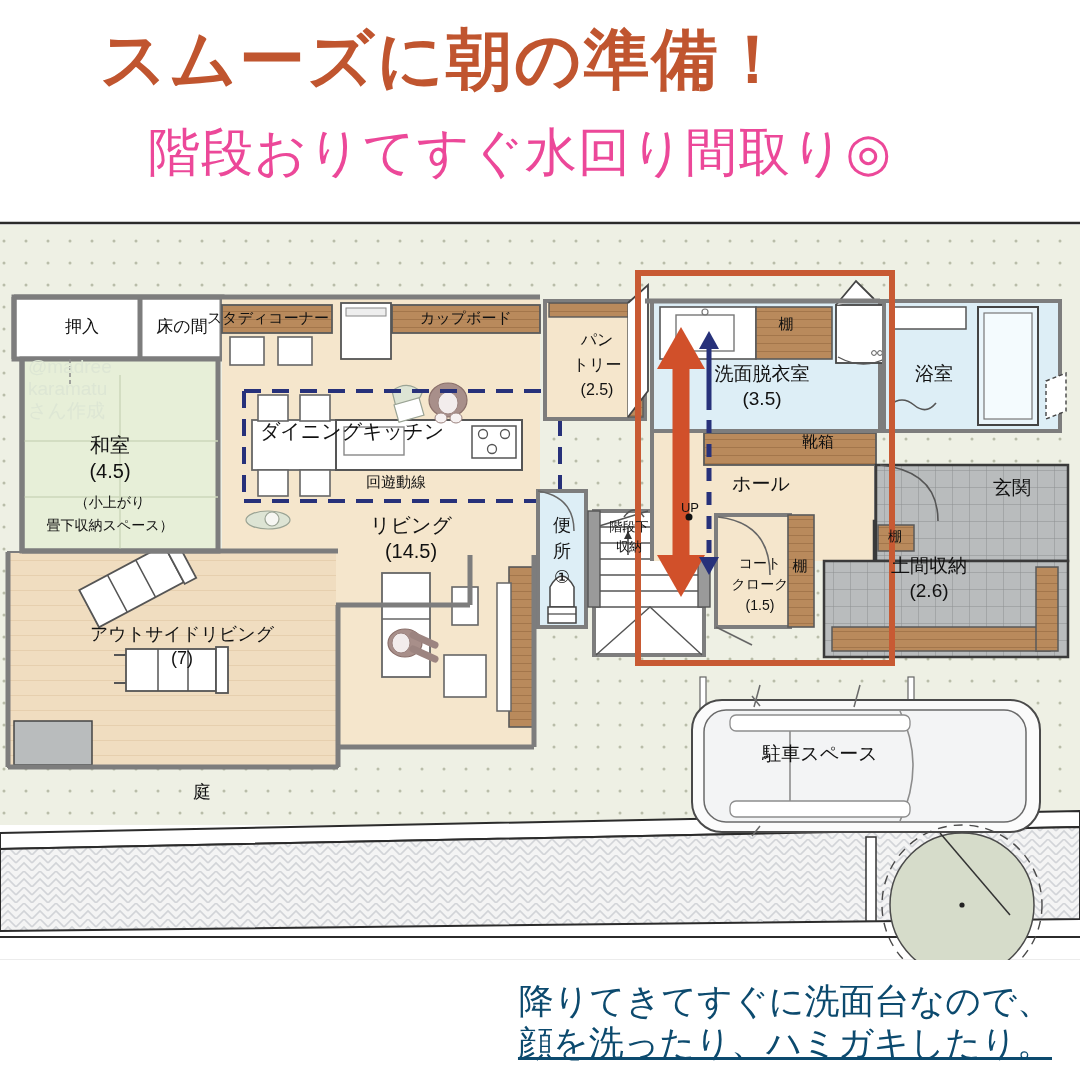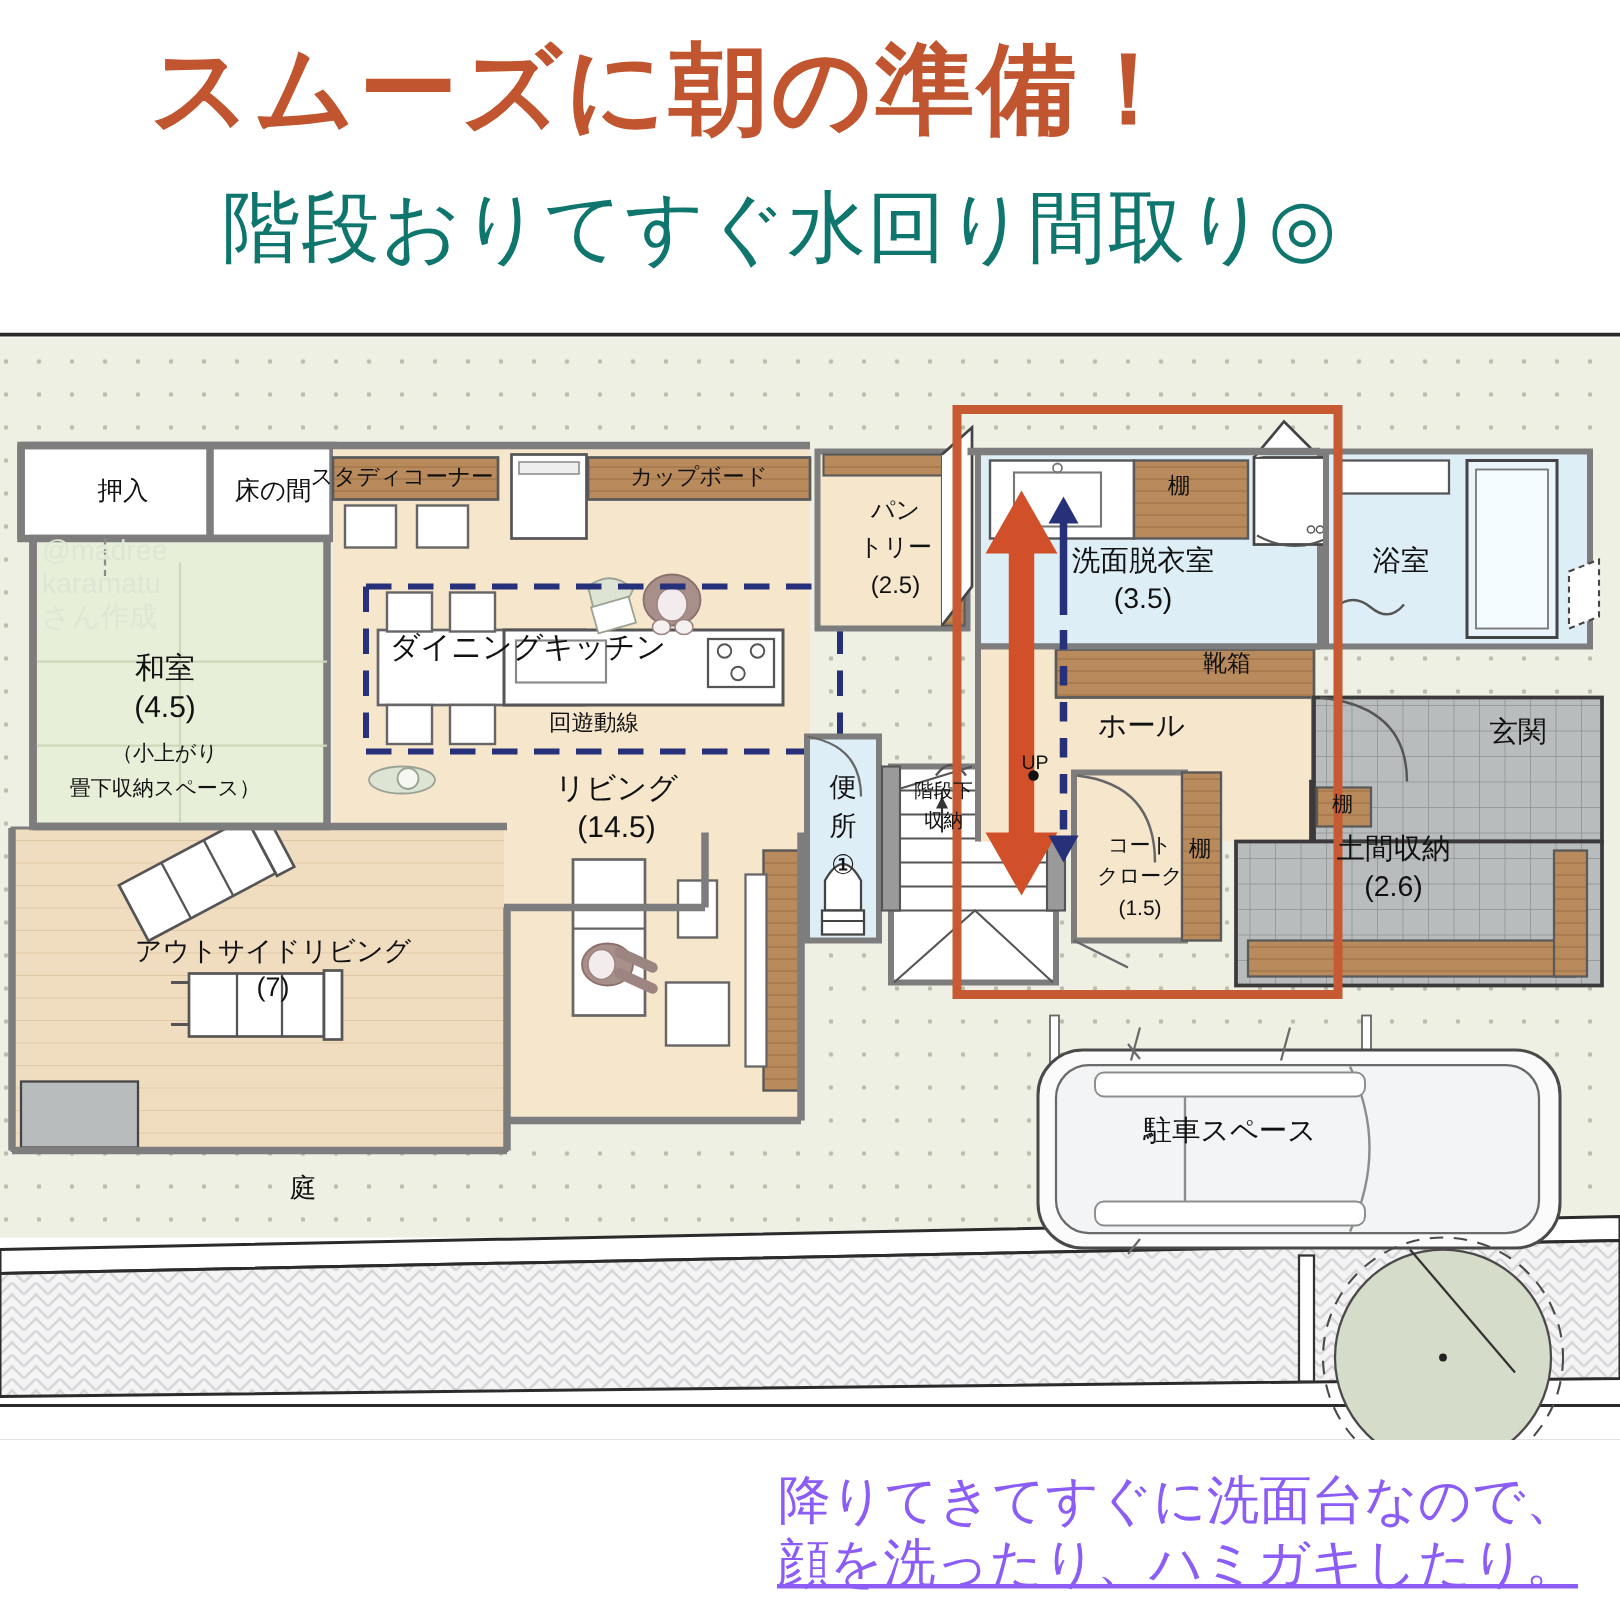--- a/index.html
+++ b/index.html
@@ -4,30 +4,30 @@
 <style>
   html,body{margin:0;padding:0;background:#fff;}
   body{width:1080px;height:1080px;position:relative;overflow:hidden;
        font-family:"Liberation Sans","DejaVu Sans",sans-serif;}
 
   
   #header{position:absolute;left:0;top:0;width:1080px;height:215px;background:#fff;}
   #title-main{position:absolute;left:100px;top:26px;font-size:66px;line-height:1;
     color:#c0552f;font-weight:bold;letter-spacing:2px;white-space:nowrap;text-align:right;}
   #title-sub{position:absolute;left:148px;top:126px;font-size:52px;line-height:1;
-    color:#0f766e;letter-spacing:1px;white-space:nowrap;}
+    color:#ec4899;letter-spacing:1px;white-space:nowrap;}
 
   
   #plan{position:absolute;left:0;top:215px;width:1080px;height:745px;overflow:hidden;
         background:#ffffff;}
   #plan svg{display:block;}
 
   
   #footer{position:absolute;left:0;top:960px;width:1080px;height:120px;background:#fff;}
-  .cap-line{position:absolute;right:28px;color:#8b5cf6;font-size:35px;line-height:1.18;
+  .cap-line{position:absolute;right:28px;color:#0c4a6e;font-size:35px;line-height:1.18;
     white-space:nowrap;text-align:right;}
   #cap1{top:20px;}
   #cap2{top:62px;text-decoration:underline;}
 
   .rmlabel{font-family:"Liberation Sans","DejaVu Sans",sans-serif;fill:#111;
     text-anchor:middle;dominant-baseline:middle;}
 </style>
 </head>
 <body>
 

